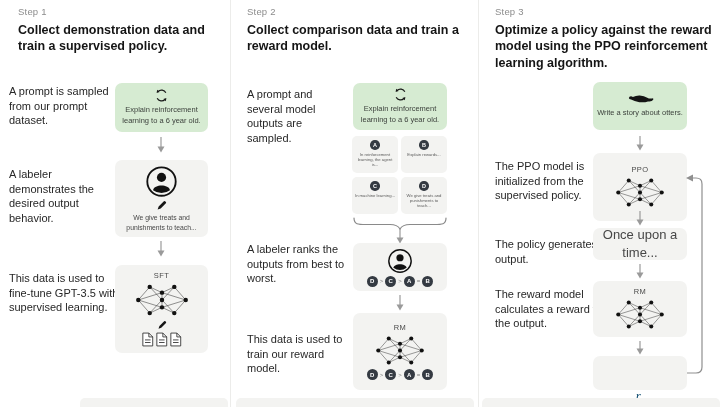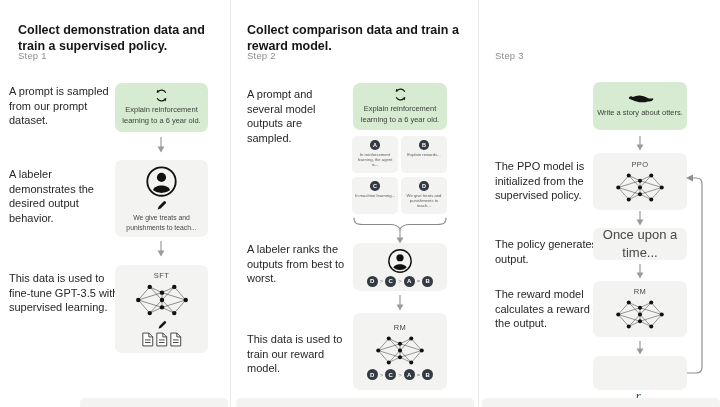--- a/index.html
+++ b/index.html
@@ -1,19 +1,19 @@
 <!DOCTYPE html>
 <html style="--prompt_green: #d6ebd2; --box_gray: #f3f3f1; --rank_circle: #343a42; --arrow_gray: #999999; --network_ink: #1a1a1a;"><head>
 <meta charset="utf-8">
 <style>
   html,body{margin:0;padding:0;background:#fff;}
   .stage{position:relative;width:720px;height:407px;background:#ffffff;overflow:hidden;
          font-family:"Liberation Sans","DejaVu Sans",sans-serif;}
   .divider{position:absolute;top:0;bottom:0;width:1px;background:#ececea;}
-  .step{position:absolute;font-size:9.5px;color:#8c8c8c;letter-spacing:.2px;margin-top:44px;}
+  .step{position:absolute;font-size:9.5px;color:#8c8c8c;letter-spacing:.2px;}
   .title{position:absolute;font-size:12.5px;font-weight:700;color:#151515;line-height:1.3;}
   .cap{position:absolute;font-size:11px;color:#272727;line-height:1.33;}
   .gbox{position:absolute;background:var(--prompt_green,#d6ebd2);border-radius:7px;
         display:flex;flex-direction:column;align-items:center;justify-content:center;
         gap:3px;text-align:center;padding:3px;box-sizing:border-box;}
   .box{position:absolute;background:var(--box_gray,#f3f3f1);border-radius:7px;
        display:flex;flex-direction:column;align-items:center;justify-content:center;
        gap:2px;text-align:center;padding:3px;box-sizing:border-box;}
   .btext{font-size:7.5px;line-height:1.35;color:#3c413c;text-align:center;}
   .btext2{font-size:6.8px;line-height:1.35;color:#474747;}
@@ -244,38 +244,39 @@
       <span class="rs">&gt;</span>
       <span class="rc">C</span>
       <span class="rs">&gt;</span>
       <span class="rc">A</span>
       <span class="rs">=</span>
       <span class="rc">B</span>
     </div>
   </div>
 
   <div class="step" style="left:495px;top:6px">Step 3</div>
+  <div class="title" style="left:495px;top:22px;width:221px">Optimize a policy against the reward model using the PPO reinforcement learning algorithm.</div>
 
   <div class="cap" style="left:495px;top:159px;width:113px">The PPO model is initialized from the supervised policy.</div>
   <div class="cap" style="left:495px;top:237px;width:121px">The policy generates an output.</div>
   <div class="cap" style="left:495px;top:287px;width:113px">The reward model calculates a reward for the output.</div>
 
   <div class="gbox" style="left:593px;top:82px;width:94px;height:48px">
     <svg width="27" height="12" viewBox="0 0 36 16">
       <path d="M2.5,6.5 Q2.8,4.2 5.2,4.2 Q6.8,4.2 7.8,5.2 Q12,3 17,3.2 Q23,3.6 27,6.2 Q30,8 33.5,7.2 Q35.5,6.8 35,9 Q33,12 28,11.2 Q23,13 16.5,12.2 Q9.5,11.2 5.5,8.8 Q2.4,8.2 2.5,6.5 Z" fill="#151515"></path>
     </svg>
     <div class="btext">Write a story about otters.</div>
   </div>
 
   <svg class="abs" style="left:635px;top:136px" width="10" height="16">
     <line x1="5" y1="0" x2="5" y2="9" stroke="#9a9a9a" stroke-width="1.2"></line>
     <polygon points="1.5,8.5 8.5,8.5 5,14.5" fill="#9a9a9a"></polygon>
   </svg>
 
-  <div class="box" style="left:593px;top:153px;width:94px;height:57px">
+  <div class="box" style="left:593px;top:153px;width:94px;height:68px">
     <div class="mlabel">PPO</div>
     <svg width="52" height="33" viewBox="0 0 64 44">
       <g stroke="#222" stroke-width="0.7" opacity="0.85">
         <line x1="3" y1="22" x2="17" y2="6"></line>
           <line x1="3" y1="22" x2="17" y2="38"></line>
         <line x1="3" y1="22" x2="32" y2="13"></line>
           <line x1="3" y1="22" x2="32" y2="31"></line>
         <line x1="17" y1="6" x2="32" y2="13"></line>
           <line x1="32" y1="13" x2="47" y2="6"></line>
         <line x1="47" y1="6" x2="61" y2="22"></line>

